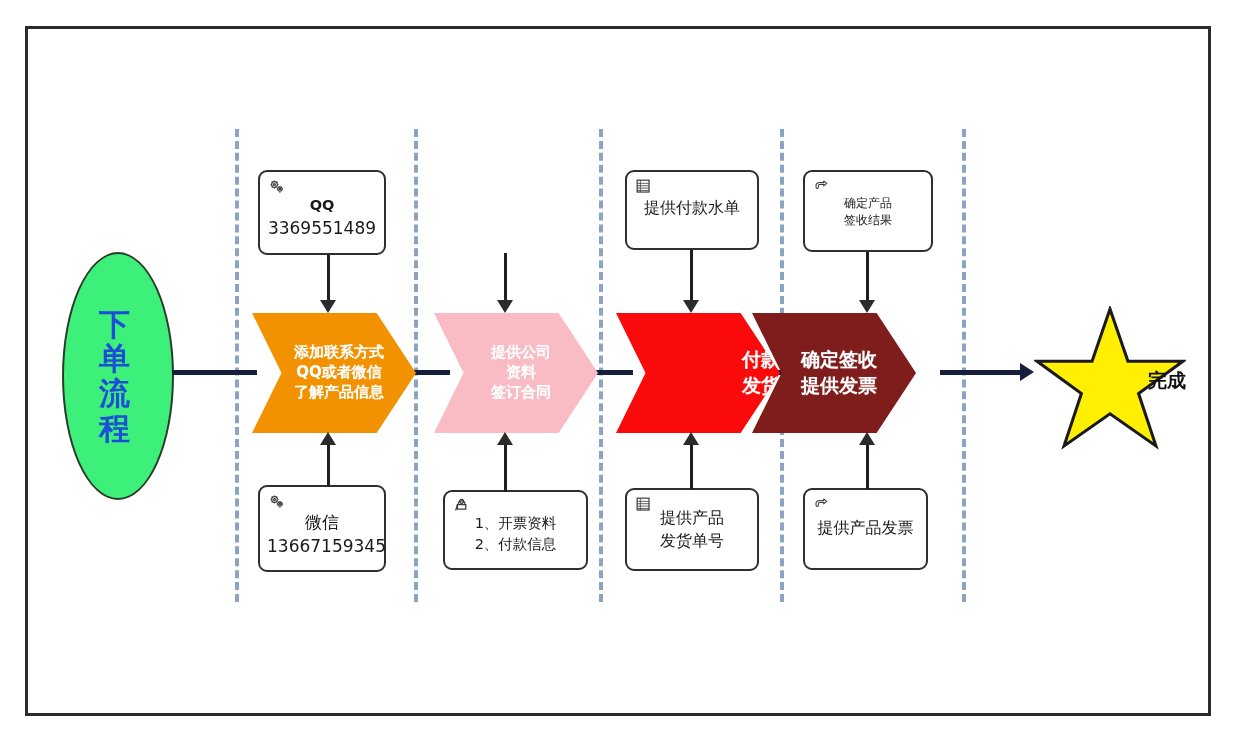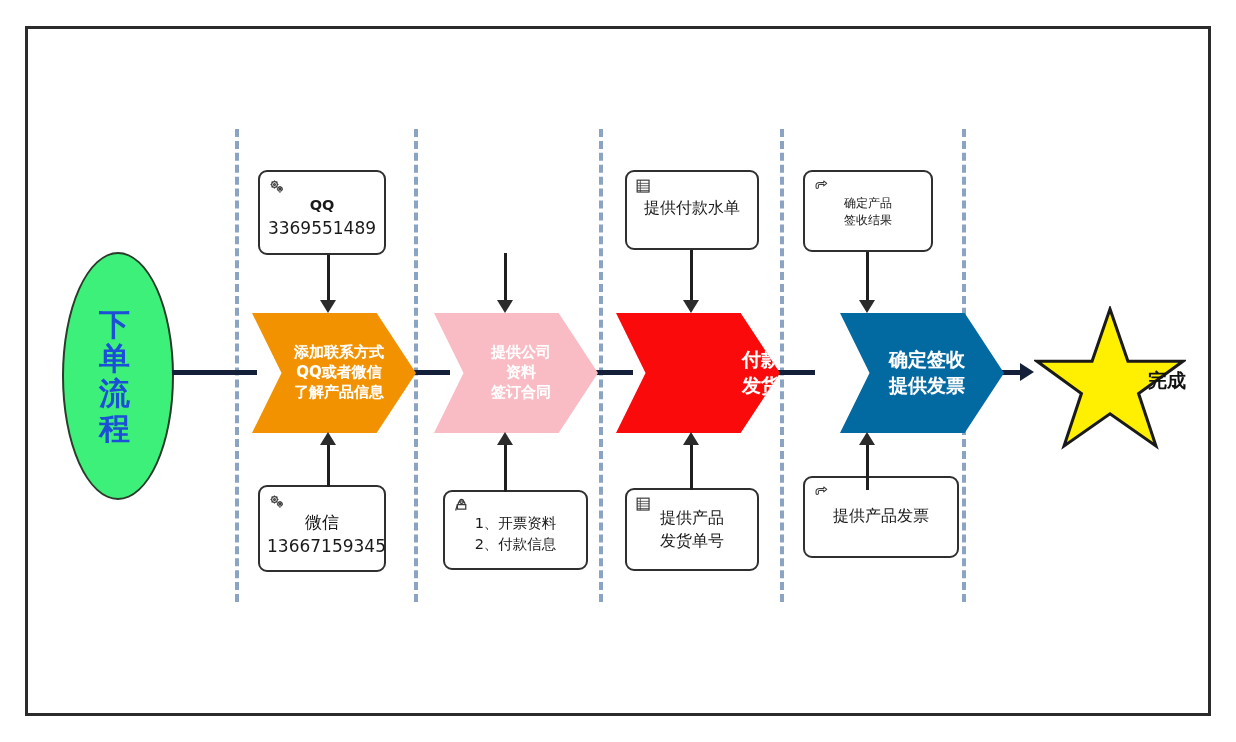--- a/index.html
+++ b/index.html
@@ -302,40 +302,40 @@
       <span class="box-text" style="font-size: 16px; display: block;">提供产品
 发货单号</span>
     </div>
   </div>
 
   <div class="v-conn" style="left:690px; top:250px; height:53px;"></div>
   <div class="v-arrow-down" style="left:683px; top:300px;"></div>
   <div class="v-conn" style="left:690px; top:443px; height:47px;"></div>
   <div class="v-arrow-up" style="left:683px; top:432px;"></div>
 
-  <div class="chevron big" style="left:840px; width:164px; background:#0369a1;">
+  <div class="chevron big" style="left:752px; width:164px; background:#7f1d1d;">
     <span class="chev-text">确定签收
 提供发票</span>
   </div>
 
   <div class="info-box" style="left:803px; top:170px; width:130px; height:82px;">
     <span class="box-icon">
       <svg viewBox="0 0 24 24" width="20" height="18" aria-hidden="true">
         <g fill="none" stroke="#3a3a3a" stroke-width="1.4" stroke-linejoin="round">
           <path d="M4 11.5c0-2.4 2.1-4.3 5-4.3h5.3v-2l4 3.3-4 3.3v-2H9.6c-1.4 0-2.4.6-2.4 1.6v2.4c0 .8-.8 1.4-1.7 1.4S4 14.3 4 13.4z"></path>
         </g>
       </svg>
     </span>
     <div class="box-body" style="margin-top:18px;">
       <span class="box-text" style="font-size: 12px; display: block;">确定产品
 签收结果</span>
     </div>
   </div>
 
-  <div class="info-box" style="left:803px; top:476px; width:156px; height:82px;">
+  <div class="info-box" style="left:803px; top:488px; width:125px; height:82px;">
     <span class="box-icon">
       <svg viewBox="0 0 24 24" width="20" height="18" aria-hidden="true">
         <g fill="none" stroke="#3a3a3a" stroke-width="1.4" stroke-linejoin="round">
           <path d="M4 11.5c0-2.4 2.1-4.3 5-4.3h5.3v-2l4 3.3-4 3.3v-2H9.6c-1.4 0-2.4.6-2.4 1.6v2.4c0 .8-.8 1.4-1.7 1.4S4 14.3 4 13.4z"></path>
         </g>
       </svg>
     </span>
     <div class="box-body" style="margin-top:22px;">
       <span class="box-text" style="font-size: 16px; display: block;">提供产品发票</span>
     </div>

